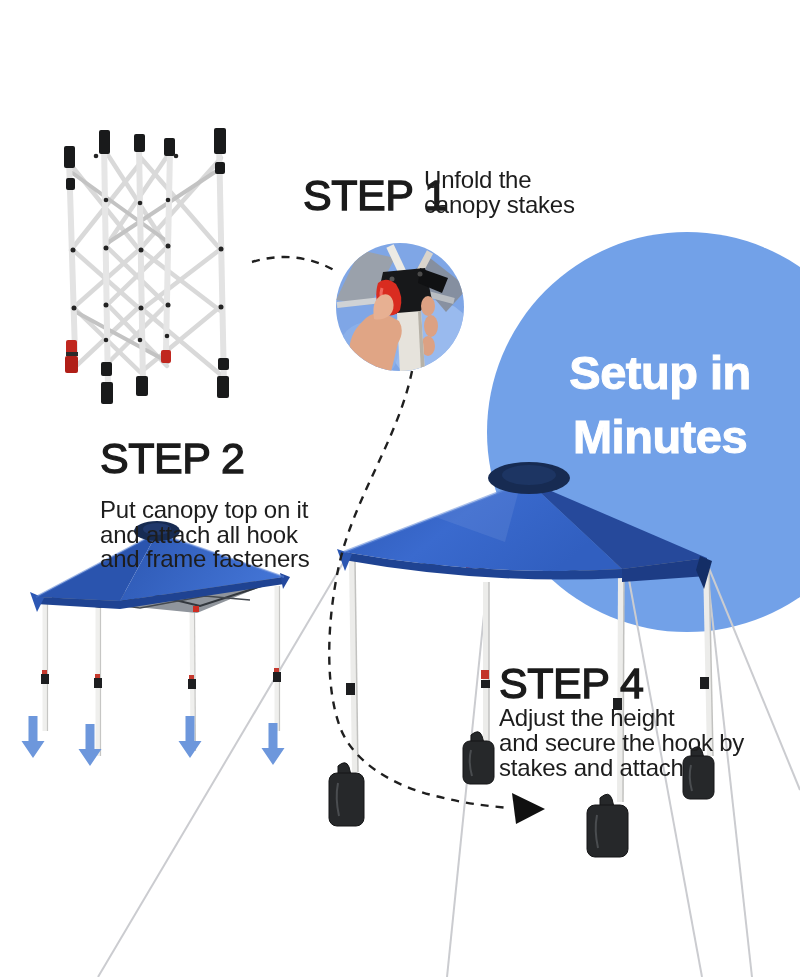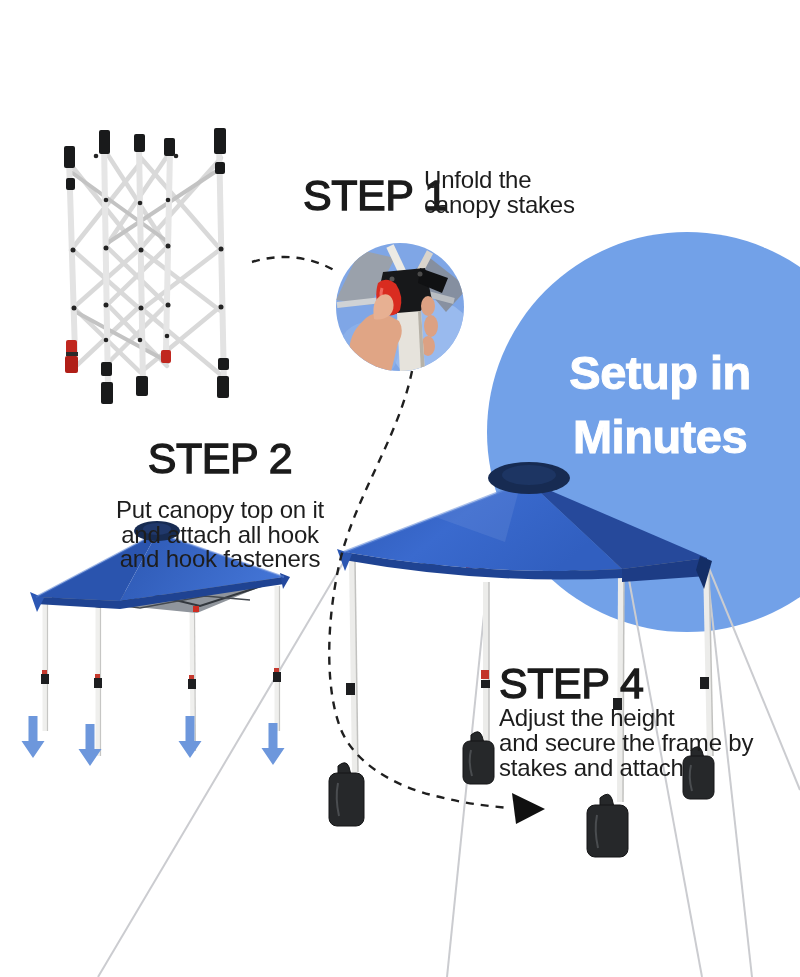--- a/index.html
+++ b/index.html
@@ -9,21 +9,21 @@
   }
   .canvas svg{position:absolute;left:0;top:0;}
   .step-label{
     font-size:43px;font-weight:400;line-height:1;letter-spacing:-0.5px;
     -webkit-text-stroke:1.3px #1b1b1b;color:#1b1b1b;white-space:nowrap;
   }
   .step-desc{font-size:24px;line-height:24.5px;color:#1d1d1d;letter-spacing:-0.2px;}
   .step{position:absolute;}
   .step1-label{position:absolute;left:303px;top:174px;}
   .step1-desc{position:absolute;left:424px;top:168px;}
-  .step2{left:100px;top:437px;width:240px;text-align:center;}
+  .step2{left:100px;top:437px;width:240px;text-align:left;}
   .step2 .step-desc{margin-top:18px;}
   .step3{left:499px;top:662px;width:260px;text-align:left;}
   .step3 .step-desc{line-height:25px;}
   .hero-text{
     position:absolute;left:455px;top:341px;width:410px;text-align:center;
     font-size:47px;line-height:64px;font-weight:700;color:var(--hero-text,#fff);
     -webkit-text-stroke:1px var(--hero-text,#fff);letter-spacing:-0.5px;
   }
   .hero-text span{display:block;}
 </style>
@@ -289,26 +289,26 @@
   <div class="step-desc step1-desc">
     <div>Unfold the</div>
     <div>canopy stakes</div>
   </div>
 
   <div class="step step2">
     <div class="step-label">STEP 2</div>
     <div class="step-desc">
       <div>Put canopy top on it</div>
       <div>and attach all hook</div>
-      <div>and hook fasteners</div>
+      <div>and frame fasteners</div>
     </div>
   </div>
 
   <div class="step step3">
     <div class="step-label">STEP 4</div>
     <div class="step-desc">
       <div>Adjust the height</div>
-      <div>and secure the frame by</div>
+      <div>and secure the hook by</div>
       <div>stakes and attach</div>
     </div>
   </div>
 
 </div>
 
 </body></html>

